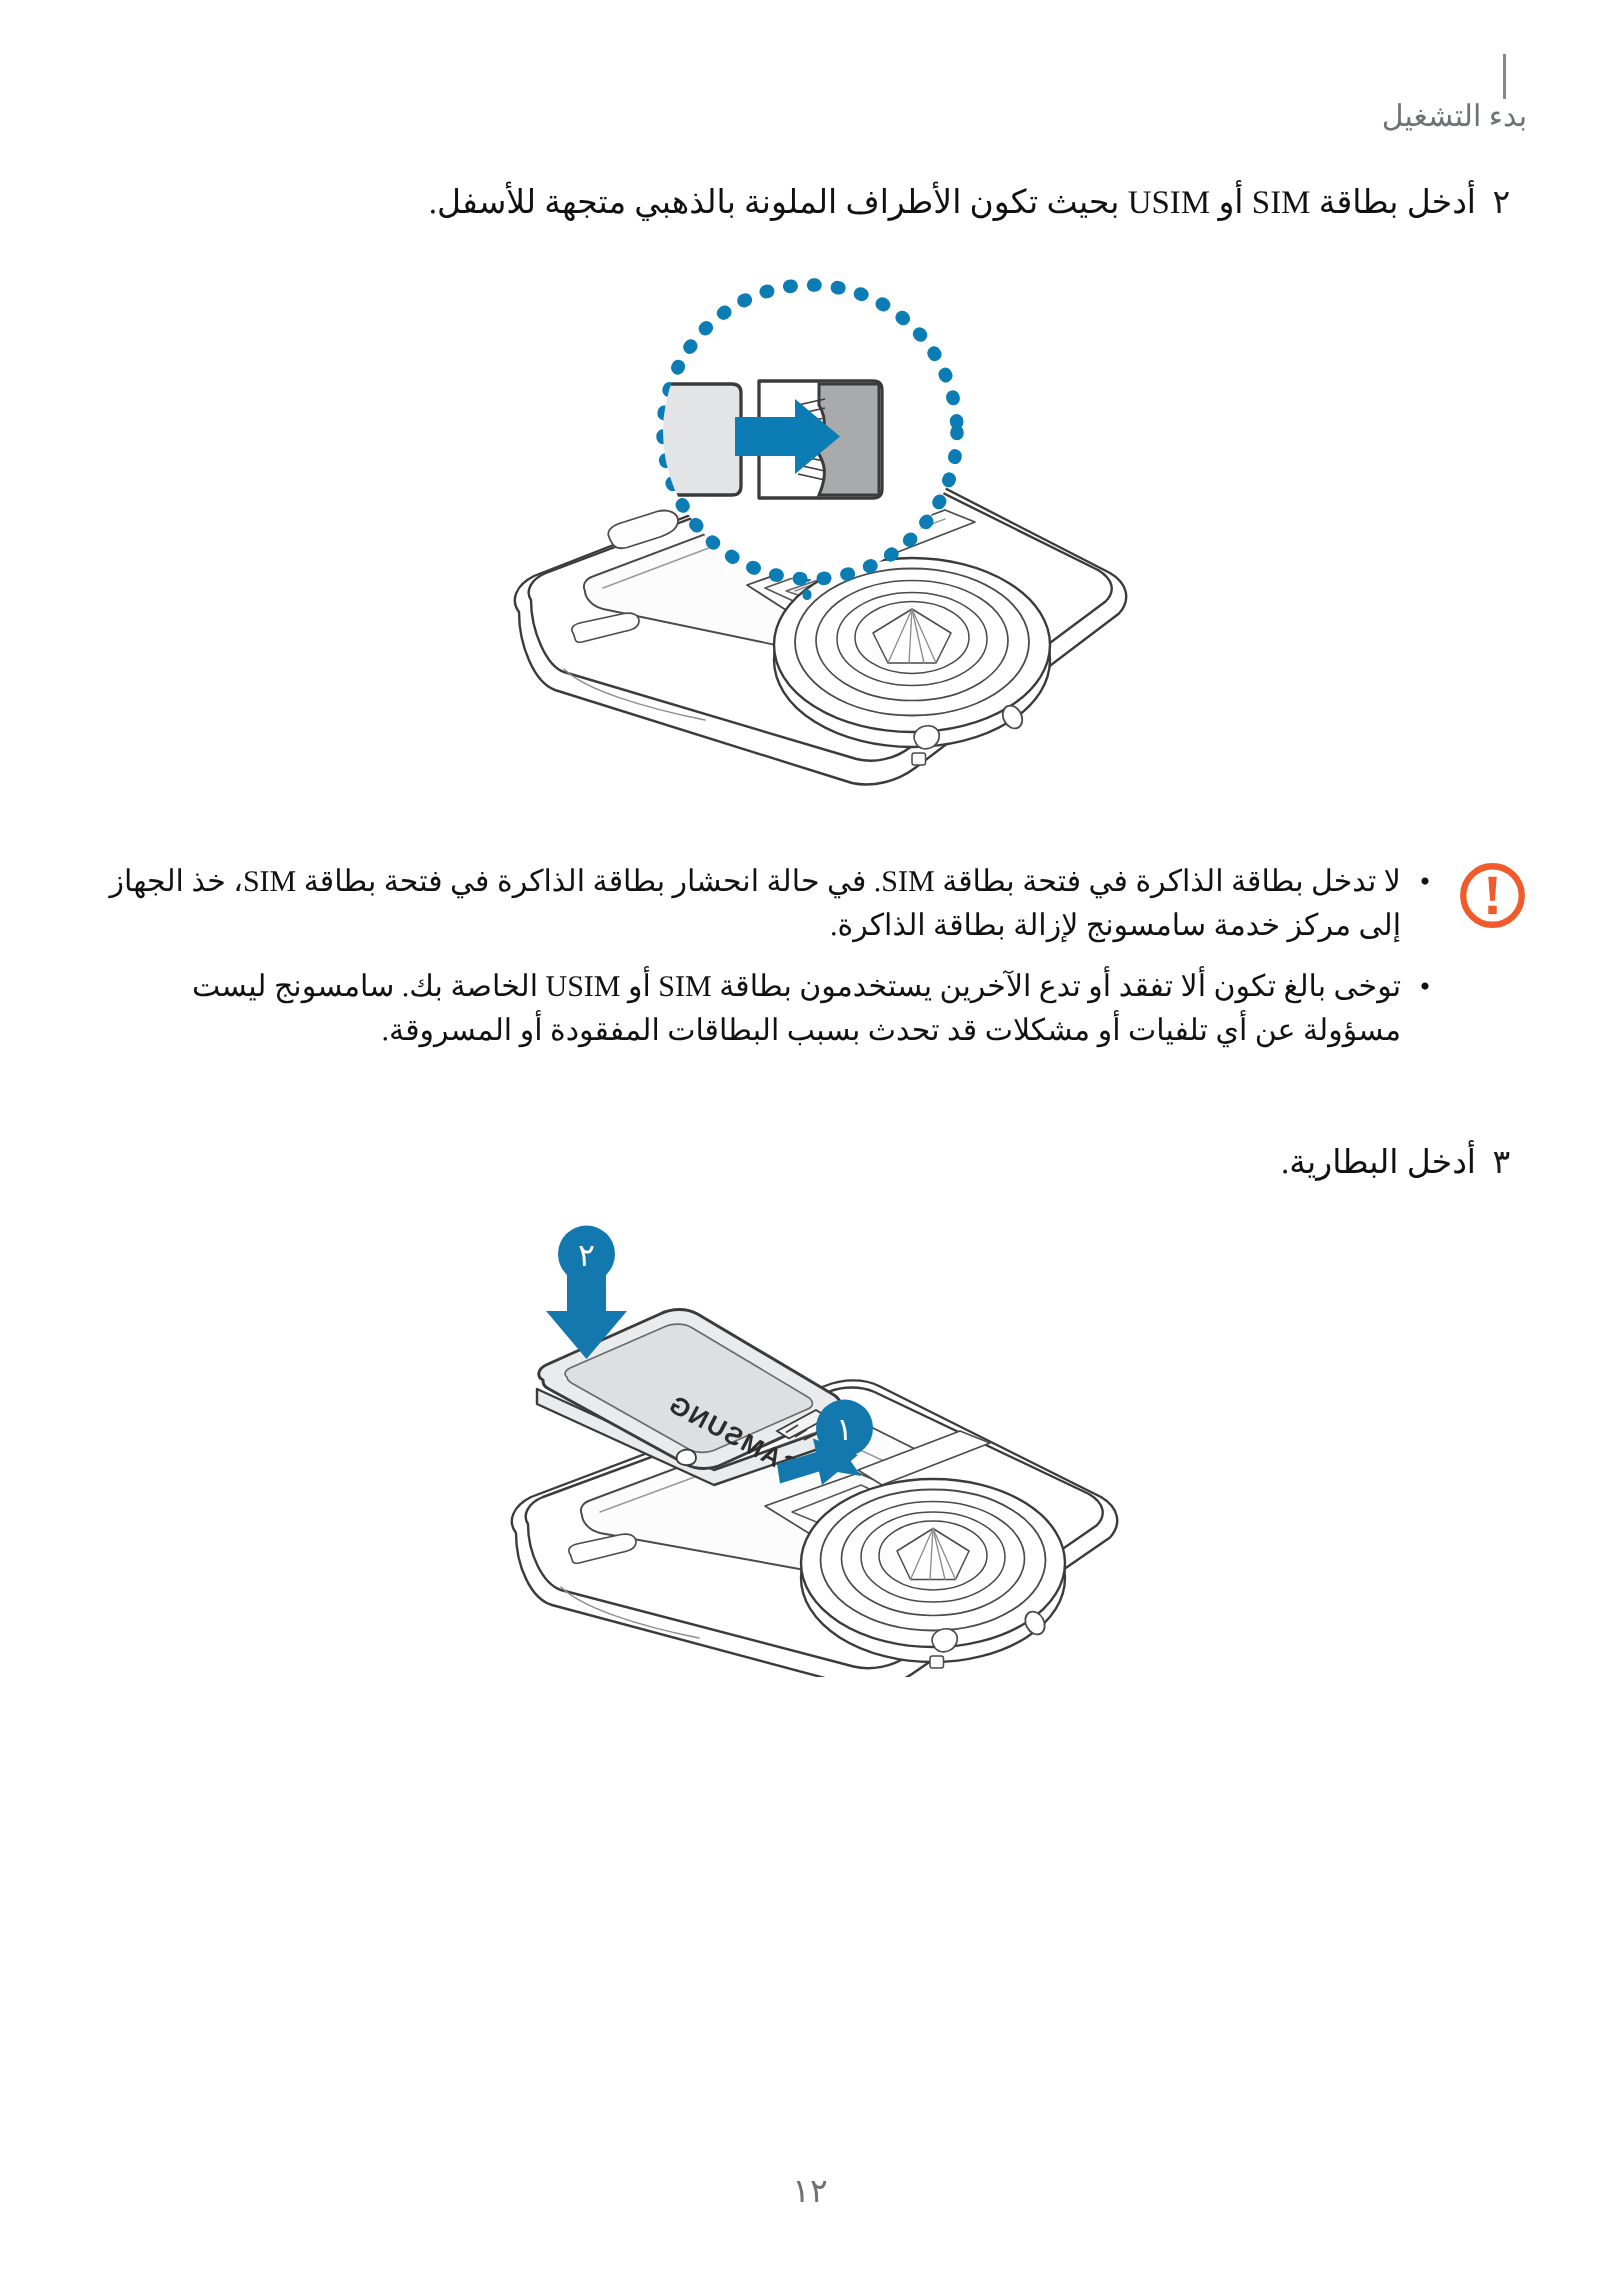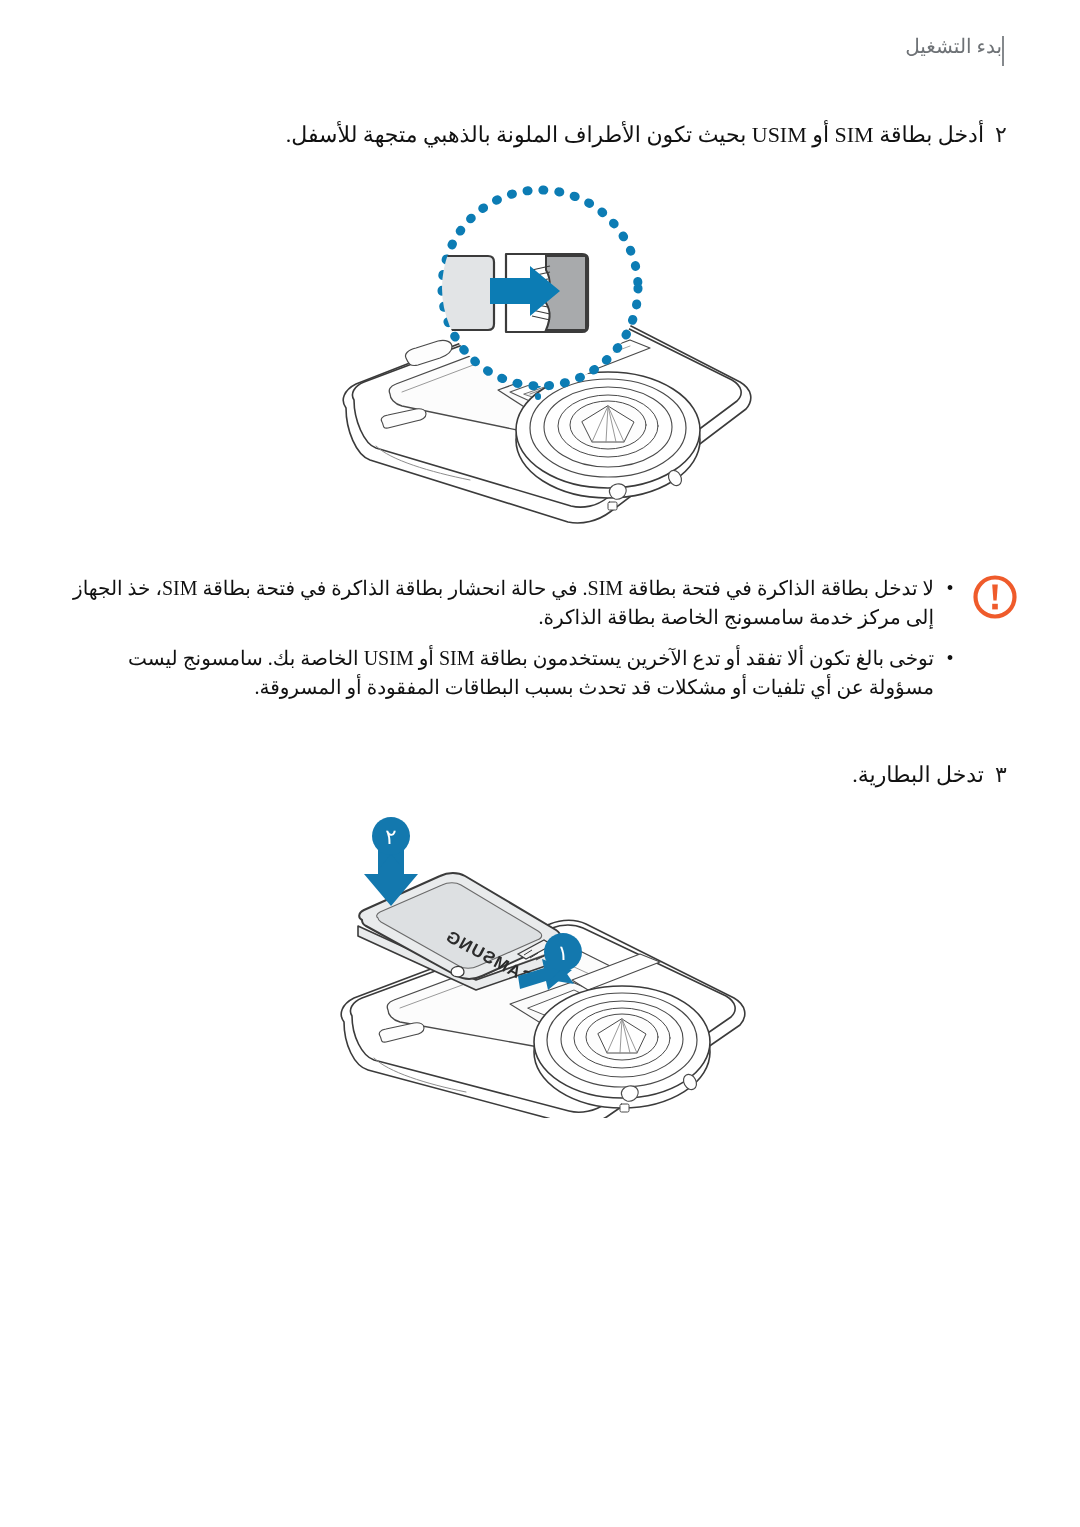--- a/index.html
+++ b/index.html
@@ -21,21 +21,21 @@
     inset: 0;
     background: #ffffff;
   }
 
   
   .header {
     position: absolute;
     top: 34px;
     right: 62px;
     display: flex;
-    flex-direction: row;
+    flex-direction: column;
     align-items: flex-start;
     gap: 0;
   }
   .header-rule {
     width: 2px;
     height: 30px;
     background: #85898d;
     margin-right: 14px;
     margin-top: 2px;
   }
@@ -265,32 +265,32 @@
     <div class="note-icon">
       <svg viewBox="0 0 46 46" xmlns="http://www.w3.org/2000/svg">
         <circle cx="23" cy="23" r="19.5" fill="none" stroke="#ef5b2b" stroke-width="4.2"></circle>
         <path d="M 20.2 10.5 L 25.8 10.5 L 24.6 26.5 L 21.4 26.5 Z" fill="#ef5b2b"></path>
         <rect x="20.2" y="29.8" width="5.6" height="5.6" fill="#ef5b2b"></rect>
       </svg>
     </div>
     <div class="note-list">
       <div class="note-item">
         <span class="note-bullet">•</span>
-        <span class="note-text">لا تدخل بطاقة الذاكرة في فتحة بطاقة SIM. في حالة انحشار بطاقة الذاكرة في فتحة بطاقة SIM، خذ الجهاز إلى مركز خدمة سامسونج الخاصة بطاقة الذاكرة.</span>
+        <span class="note-text">لا تدخل بطاقة الذاكرة في فتحة بطاقة SIM. في حالة انحشار بطاقة الذاكرة في فتحة بطاقة SIM، خذ الجهاز إلى مركز خدمة سامسونج لإزالة بطاقة الذاكرة.</span>
       </div>
       <div class="note-item">
         <span class="note-bullet">•</span>
         <span class="note-text">توخى بالغ تكون ألا تفقد أو تدع الآخرين يستخدمون بطاقة SIM أو USIM الخاصة بك. سامسونج ليست مسؤولة عن أي تلفيات أو مشكلات قد تحدث بسبب البطاقات المفقودة أو المسروقة.</span>
       </div>
     </div>
   </div>
 
   <div class="step" id="step3">
     <div class="step-num">٣</div>
-    <div class="step-text">تدخل البطارية.</div>
+    <div class="step-text">أدخل البطارية.</div>
   </div>
 
   <div class="figure" id="figure-batt">
     <svg viewBox="0 0 440 310" xmlns="http://www.w3.org/2000/svg">
 
       <g fill="#ffffff" stroke="#3b3b3b" stroke-width="1.6" stroke-linejoin="round" stroke-linecap="round">
         <path d="M 22 214 C 16 206 20 196 32 190 L 228 116 C 240 111 254 111 264 116
                  L 412 190 C 424 197 426 208 418 217 L 286 308 C 274 316 258 318 244 315
                  L 46 262 C 32 258 22 236 22 214 Z" fill="#ffffff"></path>
         <path d="M 30 208 C 26 202 30 194 40 190 L 230 120 C 240 116 252 116 261 120
@@ -373,14 +373,15 @@
         <text x="69" y="36" text-anchor="middle" font-family="Liberation Serif, serif" font-size="21" fill="#ffffff">٢</text>
       </g>
       <g>
         <path d="M 241 160 L 252 176 L 228 172 Z" fill="#1378ae"></path>
         <circle cx="241" cy="144" r="19" fill="#1378ae"></circle>
         <text x="241" y="152" text-anchor="middle" font-family="Liberation Serif, serif" font-size="21" fill="#ffffff">١</text>
       </g>
     </svg>
   </div>
 
+  <div class="page-number">١٢</div>
 
 </div>
 
 </body></html>

